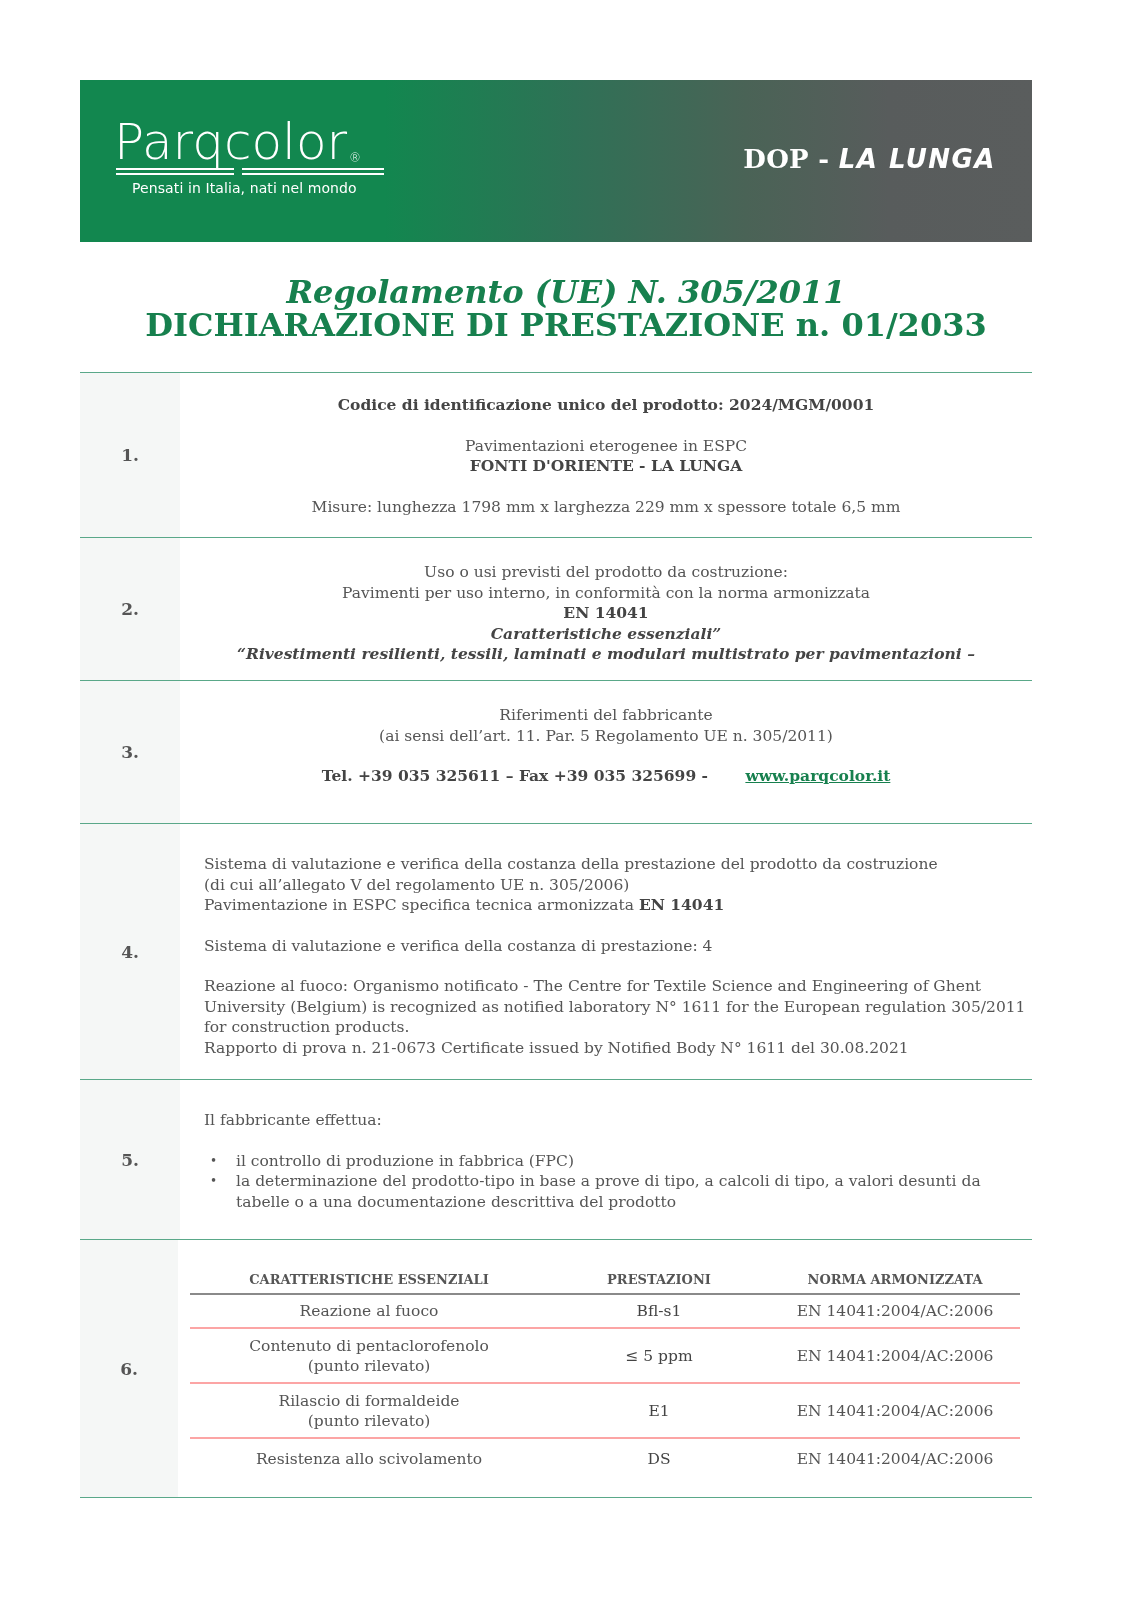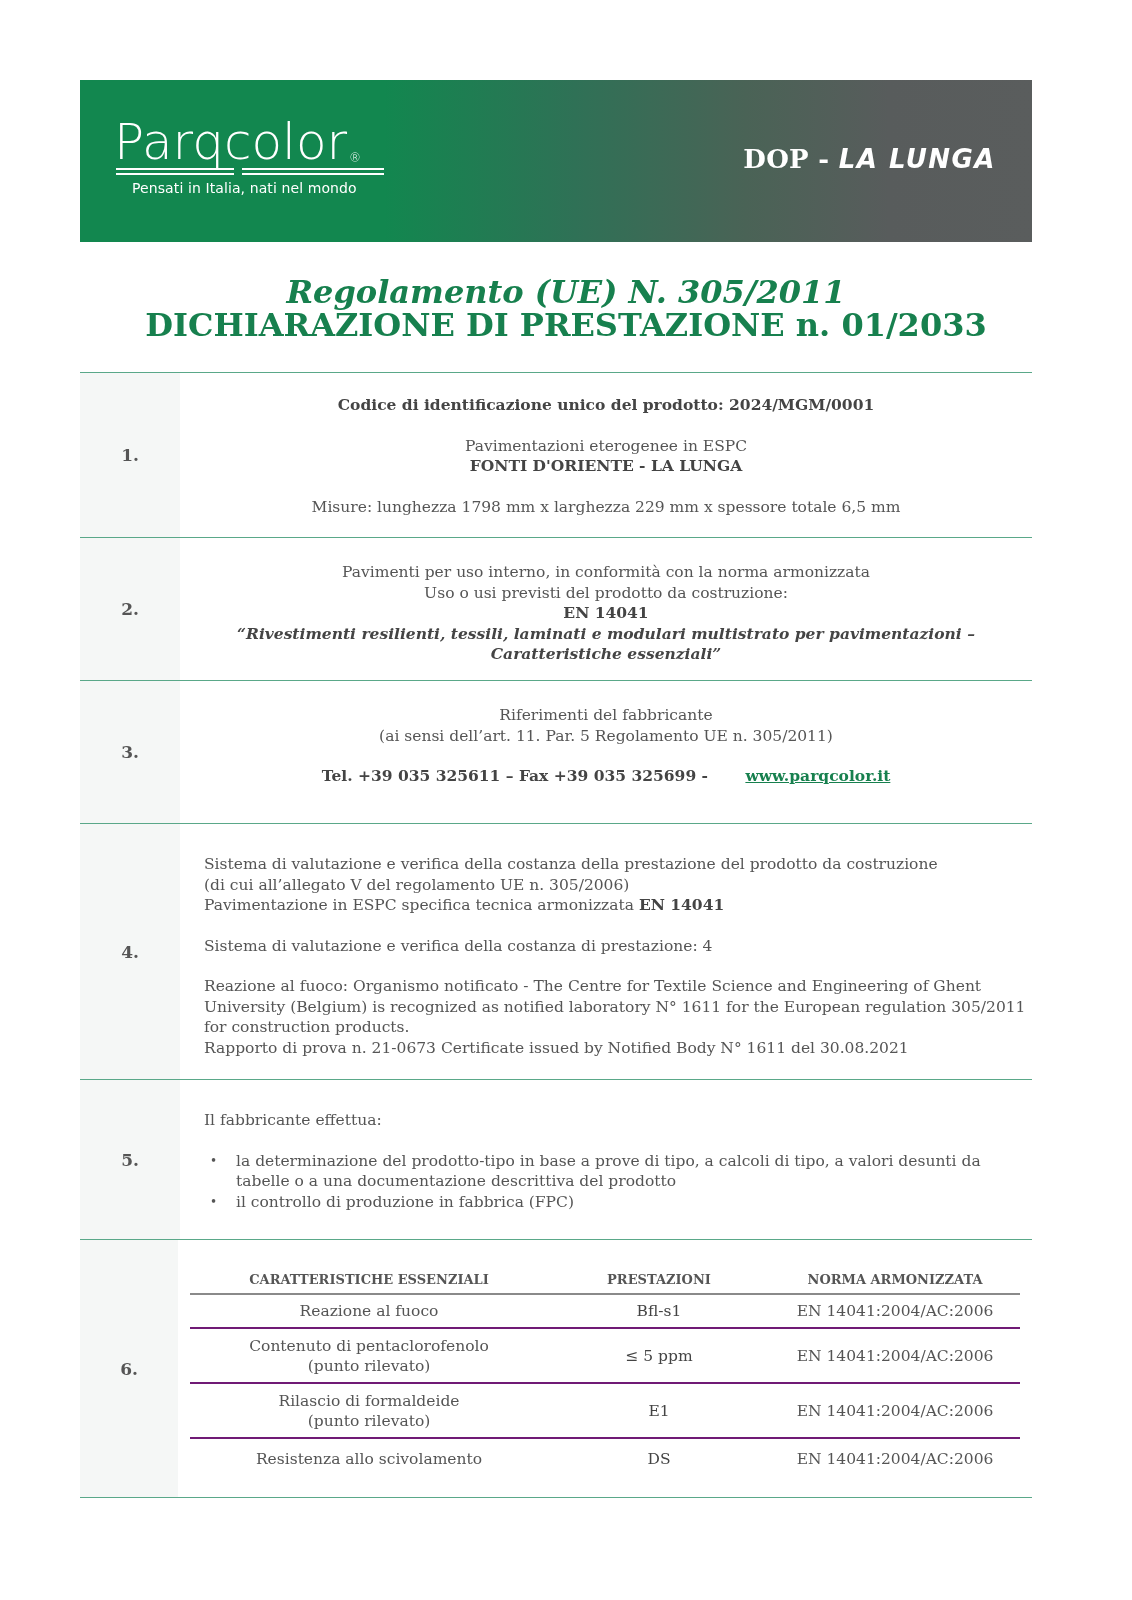--- a/index.html
+++ b/index.html
@@ -51,21 +51,21 @@
   .r5 { height: 160px; } .r5 .content { padding: 30px 0 0 24px; }
   .r6 { height: 258px; } .r6 .content { padding: 28px 12px 0 12px; }
 
   .gap { height: 20px; }
   ul.bul { list-style: none; margin-top: 20px; }
   ul.bul li { position: relative; padding-left: 32px; }
   ul.bul li::before { content: "•"; position: absolute; left: 6px; top: 0; font-size: 12px; }
 
   table.perf { width: 830px; border-collapse: collapse; font-size: 15.5px; color: #555; }
   table.perf th { font-weight: bold; font-size: 13px; color: #555; padding: 2px 0 2px 0; border-bottom: 2px solid #8a8a8a; height: 26px; }
-  table.perf td { text-align: center; border-bottom: 2px solid #701a75; line-height: 20px; }
+  table.perf td { text-align: center; border-bottom: 2px solid #fca5a5; line-height: 20px; }
   table.perf tr:last-child td { border-bottom: none; }
   table.perf td.v { font-weight: normal; color: #444; }
   .c1 { width: 358px; } .c2 { width: 222px; } .c3 { width: 250px; }
 </style>
 </head>
 <body>
 
 <div class="header">
   <div class="logo">
     <div class="logo-word">
@@ -99,25 +99,25 @@
       <div>Pavimentazioni eterogenee in ESPC</div>
       <div class="b">FONTI D'ORIENTE - LA LUNGA</div>
       <div class="gap"></div>
       <div>Misure:  lunghezza 1798 mm x larghezza 229 mm x spessore totale 6,5 mm</div>
     </div>
   </div>
 
   <div class="row r2">
     <div class="num">2.</div>
     <div class="content center">
+      <div>Uso o usi previsti del prodotto da costruzione:</div>
       <div>Pavimenti per uso interno, in conformità con la norma armonizzata</div>
-      <div>Uso o usi previsti del prodotto da costruzione:</div>
       <div class="b">EN 14041</div>
+      <div class="b i">Caratteristiche essenziali”</div>
       <div class="b i">“Rivestimenti resilienti, tessili, laminati e modulari multistrato per pavimentazioni –</div>
-      <div class="b i">Caratteristiche essenziali”</div>
     </div>
   </div>
 
   <div class="row r3">
     <div class="num">3.</div>
     <div class="content center">
       <div>Riferimenti del fabbricante</div>
       <div>(ai sensi dell’art. 11. Par. 5 Regolamento UE n. 305/2011)</div>
       <div class="gap"></div>
       <div class="b"><span>Tel. +39 035 325611 – Fax +39 035 325699 - </span><span class="link">www.parqcolor.it</span></div>
@@ -138,22 +138,22 @@
       <div>for construction products.</div>
       <div>Rapporto di prova n. 21-0673 Certificate issued by Notified Body N° 1611 del 30.08.2021</div>
     </div>
   </div>
 
   <div class="row r5">
     <div class="num">5.</div>
     <div class="content">
       <div>Il fabbricante effettua:</div>
       <ul class="bul">
+        <li>il controllo di produzione in fabbrica (FPC)</li>
         <li style="width:790px;">la determinazione del prodotto-tipo in base a prove di tipo, a calcoli di tipo, a valori desunti da tabelle o a una documentazione descrittiva del prodotto</li>
-        <li>il controllo di produzione in fabbrica (FPC)</li>
       </ul>
     </div>
   </div>
 
   <div class="row r6">
     <div class="num">6.</div>
     <div class="content">
       <table class="perf">
         <thead>
           <tr>

